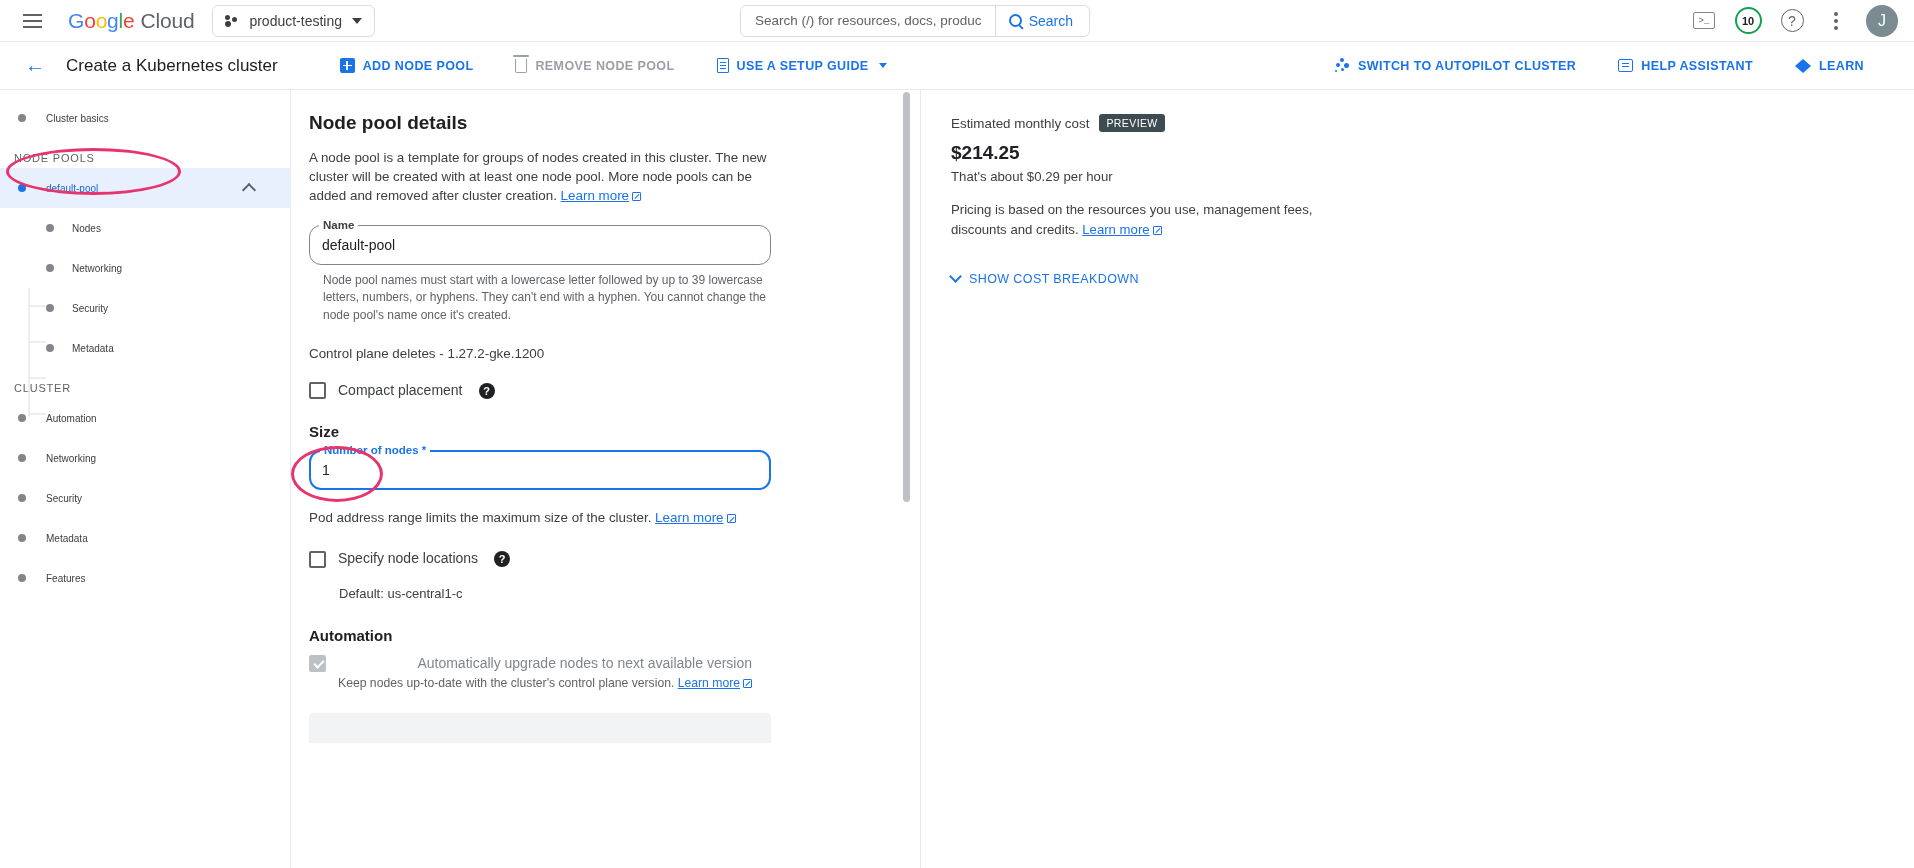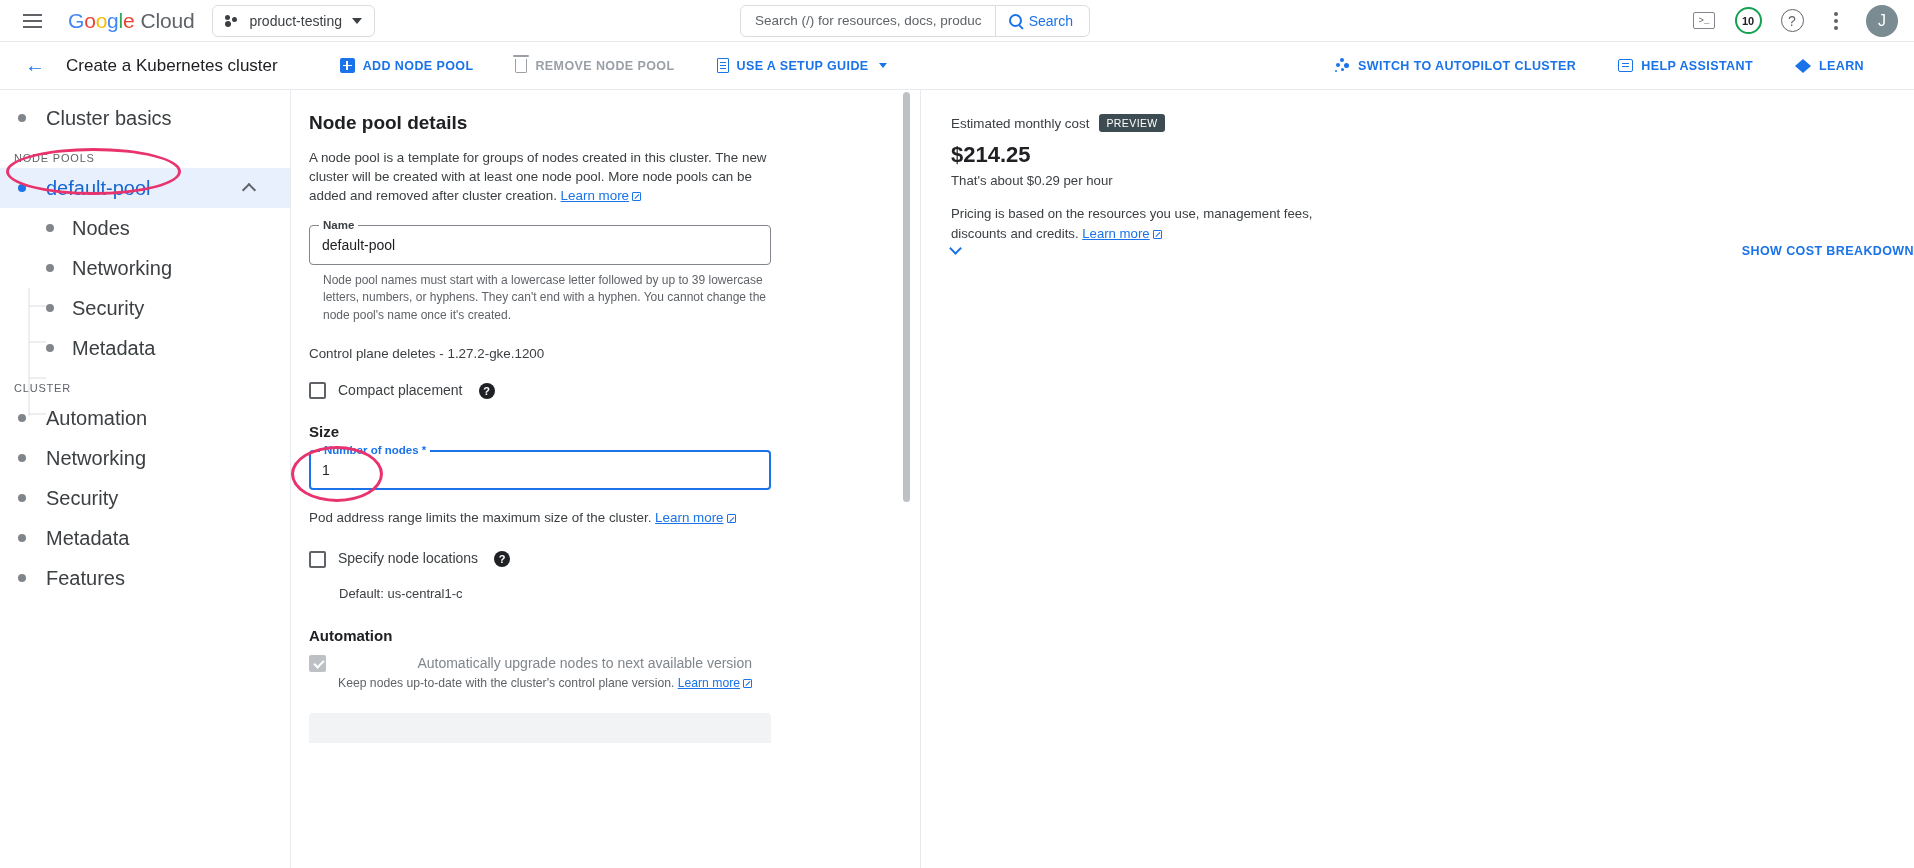--- a/index.html
+++ b/index.html
@@ -258,21 +258,21 @@
   .sidebar {
     width: 290px; flex: 0 0 290px;
     background: #fff;
     padding-top: 8px;
     position: relative;
     overflow: hidden;
   }
   .nav-item {
     display: flex; align-items: center;
     height: 40px; padding-left: 18px;
-    cursor: pointer; font-size: 20px; color: #3c4043;
+    cursor: pointer; font-size: 10px; color: #3c4043;
     position: relative;
   }
   .nav-item .bullet {
     width: 8px; height: 8px; border-radius: 50%;
     background: #80868b; flex: 0 0 auto;
     margin-right: 20px;
   }
   .nav-item.active {
     background: #e8f0fe;
   }
@@ -355,21 +355,21 @@
     width: 6px; height: 1.2px; background: #1a73e8;
     transform: rotate(-45deg); left: 1px; top: 3.3px;
   }
 
   
   .tfield {
     position: relative;
     margin-top: 20px;
     width: 462px; height: 40px;
     border: 1px solid #80868b;
-    border-radius: 4px;
+    border-radius: 12px;
     display: flex; align-items: center;
     padding: 0 12px;
     background: #fff;
     cursor: text;
   }
   .tfield .flabel {
     position: absolute;
     top: -7px; left: 9px;
     background: #fff;
     padding: 0 4px;
@@ -449,32 +449,33 @@
   .cost-head {
     display: flex; align-items: center; gap: 10px;
     font-size: 13.4px; color: #3c4043;
   }
   .preview-badge {
     background: #3c4c52; color: #fff;
     font-size: 10.5px; letter-spacing: 0.4px;
     padding: 3px 7px; border-radius: 3px;
   }
   .big-price {
-    font-size: 22px; font-weight: bold; color: #202124;
+    font-size: 19px; font-weight: bold; color: #202124;
     margin-top: 10px;
   }
   .per-hour { font-size: 13.2px; color: #3c4043; margin-top: 5px; }
   .pricing-note {
     font-size: 13.2px; color: #3c4043;
     margin-top: 16px; line-height: 1.5; max-width: 400px;
   }
   .cost-breakdown {
     display: flex; align-items: center; gap: 9px;
-    color: #1a73e8; font-size: 12.5px; font-weight: bold;
-    letter-spacing: 0.4px; cursor: pointer; justify-content: space-between;
+    margin-top: 32px;
+    color: #1a73e8; font-size: 12.5px; font-weight: normal;
+    letter-spacing: 0.4px; cursor: pointer;
   }
   .chev-down-blue {
     width: 9px; height: 9px;
     border-right: 2px solid #1a73e8;
     border-bottom: 2px solid #1a73e8;
     transform: rotate(45deg);
     margin-top: -4px;
   }
 </style>
 </head>

